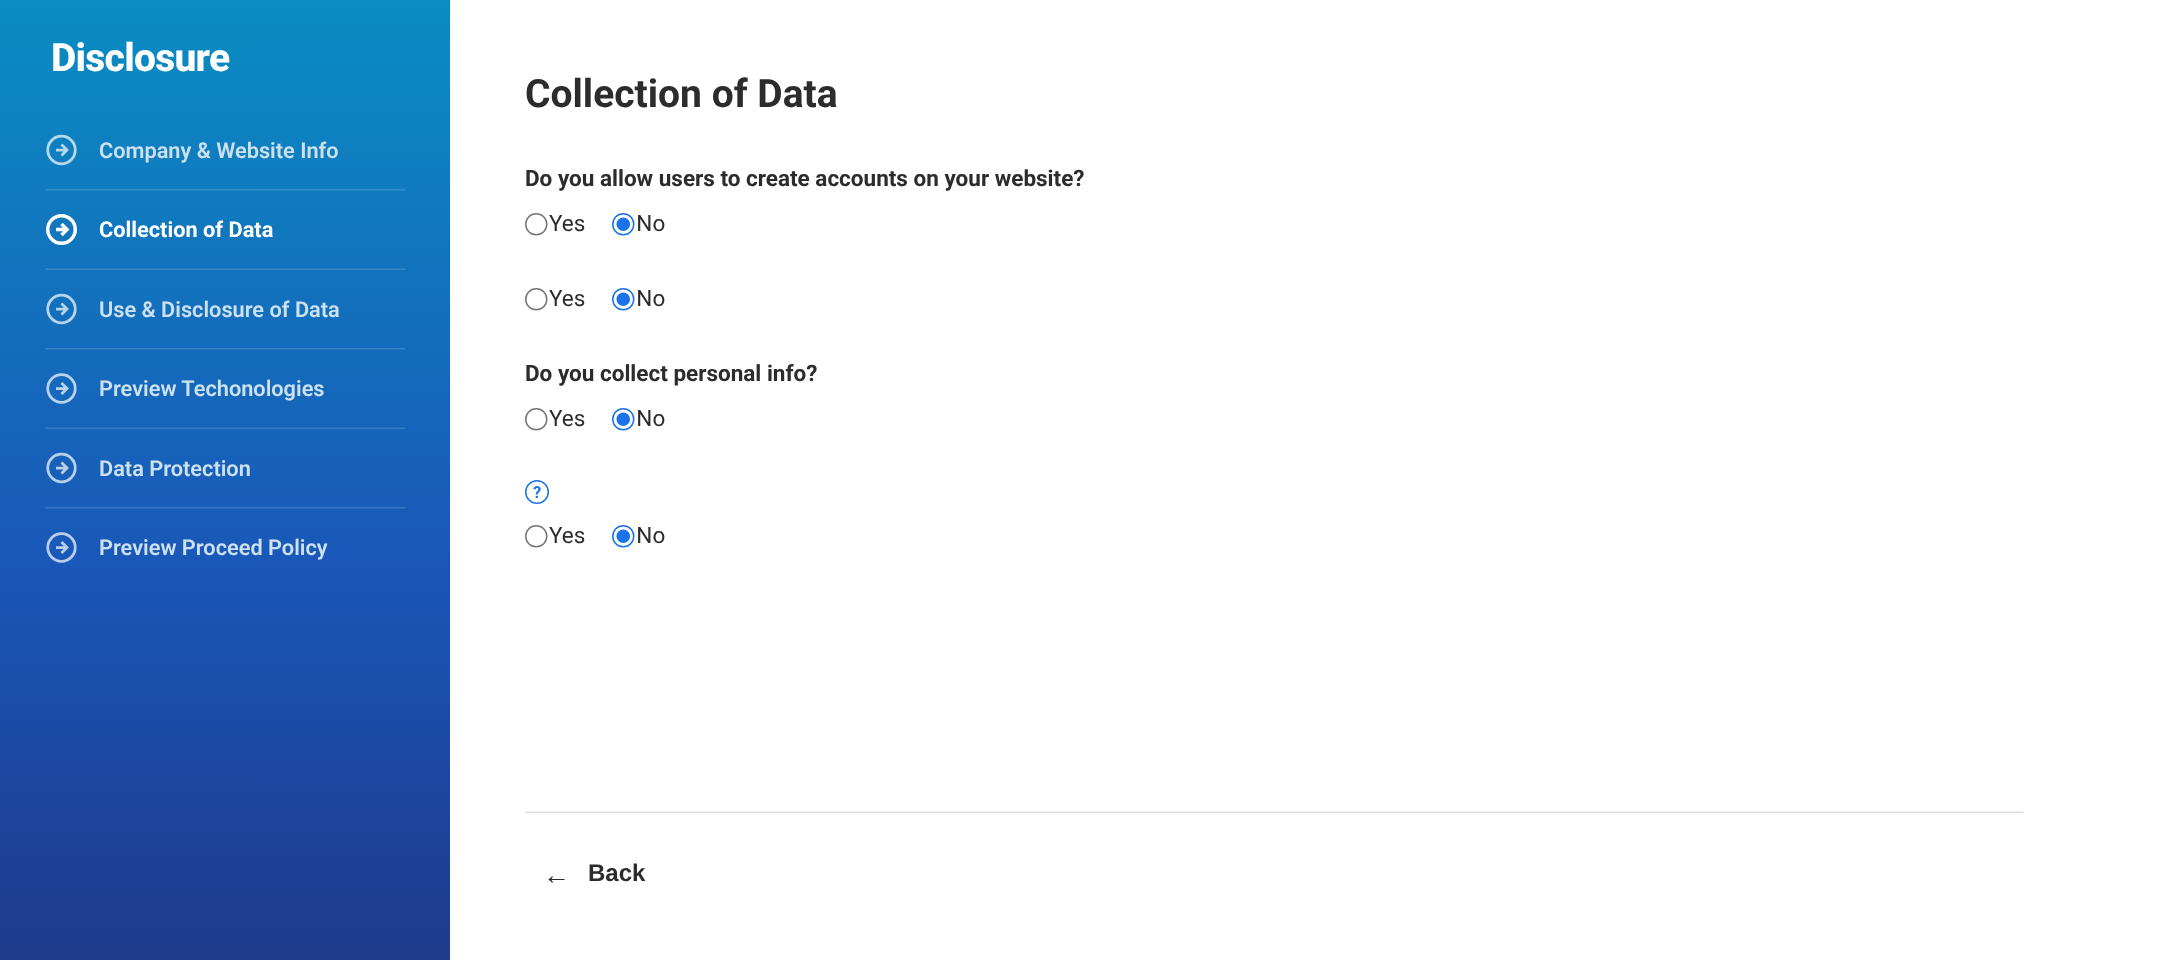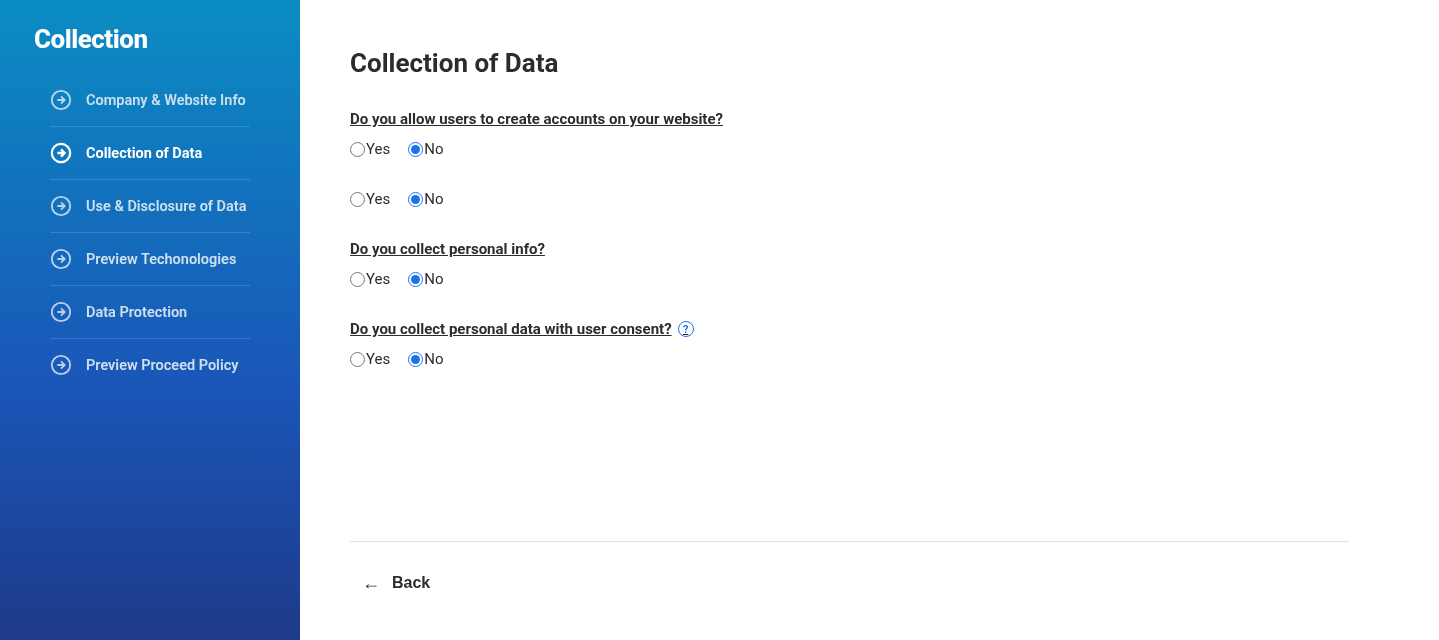--- a/index.html
+++ b/index.html
@@ -24,21 +24,21 @@
     .logo {
       padding: 0 34px 20px 34px;
     }
     .logo-text {
       color: #fff;
       font-size: 26px;
       font-weight: 800;
       letter-spacing: -0.5px;
     }
     .nav {
-      padding: 0 50px;
+      padding: 0 30px;
     }
     .nav-item {
       display: flex;
       align-items: center;
       gap: 14px;
       padding: 15px 0;
       border-bottom: 1px solid rgba(255,255,255,0.15);
       cursor: pointer;
     }
     .nav-item:last-child {
@@ -76,23 +76,22 @@
     }
     .question-block {
       margin-bottom: 32px;
     }
     .question-label {
       font-size: 15px;
       font-weight: 700;
       color: #2c2c2c;
       margin-bottom: 12px;
       display: flex;
-      align-items: center;
+      align-items: flex-end;
       gap: 6px;
-      text-decoration: underline;
     }
     .help-icon {
       display: inline-flex;
       align-items: center;
       justify-content: center;
       width: 16px;
       height: 16px;
       border: 1.5px solid #1a73e8;
       color: #1a73e8;
       border-radius: 50%;
@@ -153,21 +152,21 @@
       font-size: 15px;
       font-weight: 700;
       cursor: pointer;
     }
   </style>
 </head>
 <body>
 
 <aside class="sidebar">
   <div class="logo">
-    <div class="logo-text">Collection</div>
+    <div class="logo-text">Disclosure</div>
   </div>
   <nav class="nav">
     <div class="nav-item">
       <svg class="nav-icon" viewBox="0 0 24 24" fill="none" stroke="#fff" stroke-width="2">
           <circle cx="12" cy="12" r="10"></circle>
           <path d="M12 8l4 4-4 4M8 12h8"></path>
         </svg>
       <span class="nav-label">Company &amp; Website Info</span>
     </div>
     <div class="nav-item active">
@@ -251,21 +250,20 @@
       </label>
       <label class="radio-option">
         <input type="radio" name="q2" checked="" style="">
         <span>No</span>
       </label>
     </div>
   </div>
 
   <div class="question-block">
     <div class="question-label">
-      <span>Do you collect personal data with user consent?</span>
       <span class="help-icon">?</span>
     </div>
     <div class="radio-row">
       <label class="radio-option">
         <input type="radio" name="q3" style="">
         <span>Yes</span>
       </label>
       <label class="radio-option">
         <input type="radio" name="q3" checked="" style="">
         <span>No</span>

